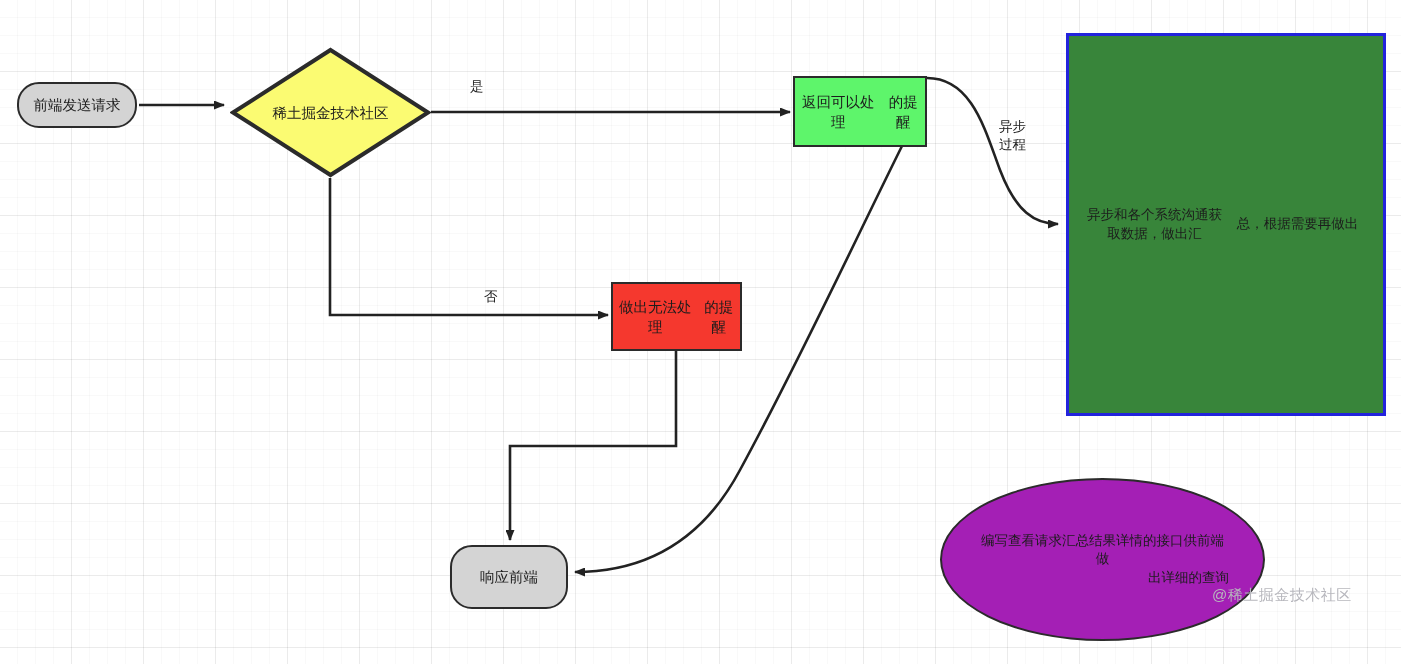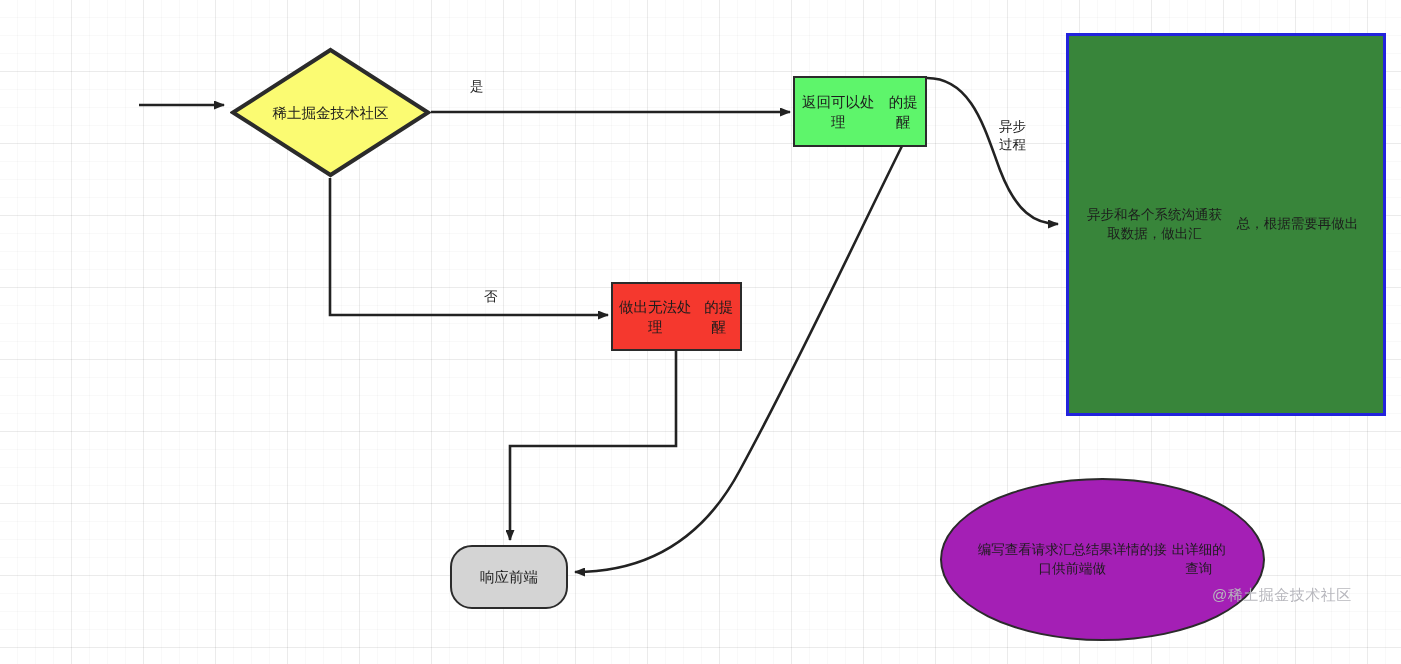--- a/index.html
+++ b/index.html
@@ -138,20 +138,23 @@
 
     <g>
       <path d="M905,140 C860,230 800,360 740,470 C700,545 640,572 575,572" fill="none" stroke="#222222" stroke-width="2.6" marker-end="url(#arrowhead)"></path>
     </g>
 
     <g>
       <path d="M676,351 L676,446 L510,446 L510,540" fill="none" stroke="#222222" stroke-width="2.6" marker-end="url(#arrowhead)"></path>
     </g>
   </svg>
 
+  <div class="node node-terminator" style="left:17px; top:82px; width:120px; height:46px;">
+    <span>前端发送请求</span>
+  </div>
 
   <div class="node node-decision" style="left:230px; top:47px; width:201px; height:131px;">
     <svg class="diamond-shape" viewBox="0 0 201 131" preserveAspectRatio="none">
       <polygon points="100.5,3 198,65.5 100.5,128 3,65.5" fill="#fbfb72" stroke="#2b2b2b" stroke-width="4"></polygon>
     </svg>
     <span class="diamond-label">稀土掘金技术社区</span>
   </div>
 
   <div class="node node-box green-fill" style="left:793px; top:76px; width:134px; height:71px; flex-direction:row;">
     <span>返回可以处理</span>
@@ -165,21 +168,21 @@
 
   <div class="node node-terminator" style="left:450px; top:545px; width:118px; height:64px;">
     <span>响应前端</span>
   </div>
 
   <div class="node node-region" style="left:1066px; top:33px; width:320px; height:383px; flex-direction:row;">
     <span class="region-label">异步和各个系统沟通获取数据，做出汇</span>
     <span class="region-label">总，根据需要再做出</span>
   </div>
 
-  <div class="node node-ellipse" style="left:940px; top:478px; width:325px; height:163px; flex-direction:row;">
+  <div class="node node-ellipse" style="left:940px; top:478px; width:325px; height:163px; flex-direction:column;align-items:flex-end;">
     <span>编写查看请求汇总结果详情的接口供前端做</span>
     <span>出详细的查询</span>
   </div>
 
   <div class="edge-label" style="left:470px; top:78px;">是</div>
 
   <div class="edge-label" style="left:484px; top:288px;">否</div>
 
   <div class="edge-label" style="left:999px; top:118px;">
     <div>异步</div>

